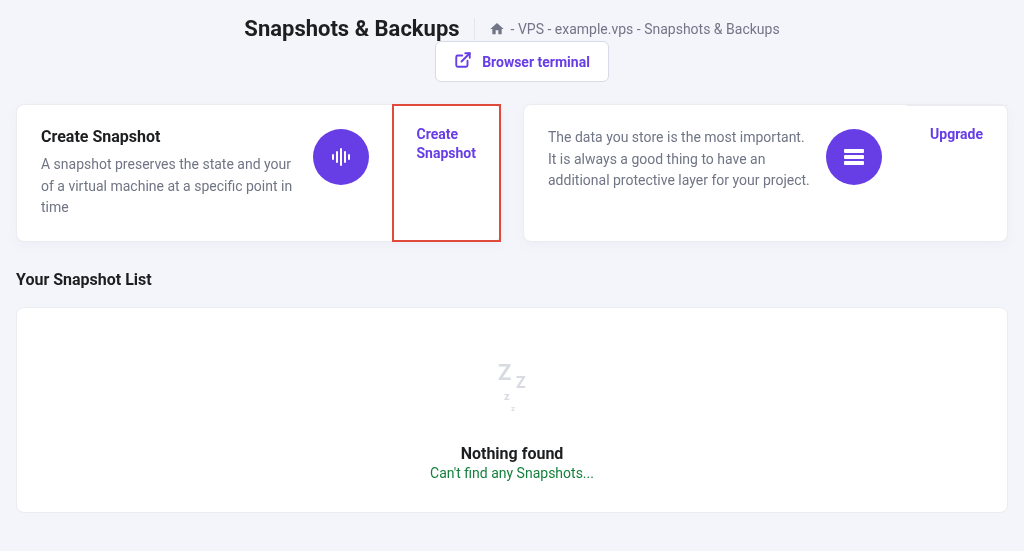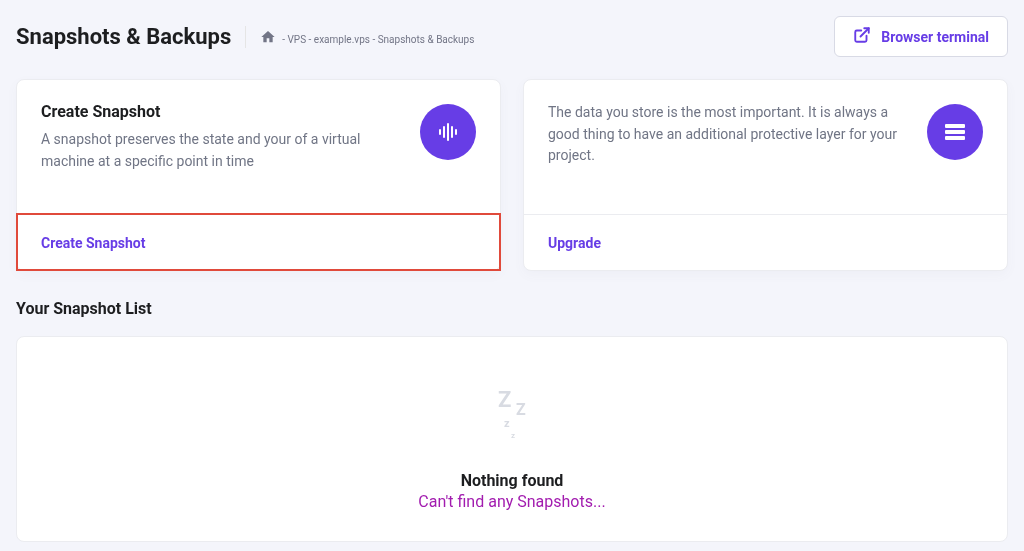--- a/index.html
+++ b/index.html
@@ -12,20 +12,21 @@
       background: #f4f5fb;
       width: 1024px;
       height: 551px;
       padding: 16px;
     }
     .header {
       display: flex;
       align-items: center;
       justify-content: space-between;
       margin-bottom: 22px;
+      flex-direction: column;
     }
     .header-left {
       display: flex;
       align-items: center;
       gap: 14px;
     }
     .page-title {
       font-size: 22px;
       font-weight: 700;
       color: #1d1e20;
@@ -33,21 +34,21 @@
     .divider-v {
       width: 1px;
       height: 22px;
       background: #e5e5e5;
     }
     .breadcrumb {
       display: flex;
       align-items: flex-end;
       gap: 6px;
       color: #727586;
-      font-size: 10px;
+      font-size: 14px;
     }
     .home-icon svg { display: block; }
     .terminal-btn {
       display: flex;
       align-items: center;
       gap: 10px;
       border: 1px solid #d8dae5;
       background: #fff;
       border-radius: 6px;
       padding: 9px 18px;
@@ -61,21 +62,20 @@
       display: flex;
       gap: 22px;
       margin-bottom: 28px;
     }
     .card {
       flex: 1;
       background: #fff;
       border-radius: 8px;
       border: 1px solid #ebecf0;
       display: flex;
-      flex-direction: column;
       box-shadow: 0 4px 12px rgba(100,100,140,0.04);
     }
     .card-top {
       display: flex;
       align-items: flex-start;
       justify-content: space-between;
       padding: 22px 24px;
       min-height: 134px;
     }
     .card-text {
@@ -139,22 +139,22 @@
     .sleep-icon {
       margin-bottom: 22px;
     }
     .empty-title {
       font-size: 16px;
       font-weight: 700;
       color: #1d1e20;
       margin-bottom: 2px;
     }
     .empty-desc {
-      color: #a21caf;
-      font-size: 16px;
+      color: #15803d;
+      font-size: 14px;
     }
   </style>
 </head>
 <body>
 
 <div class="header">
   <div class="header-left">
     <h1 class="page-title">Snapshots &amp; Backups</h1>
     <div class="divider-v"></div>
     <div class="breadcrumb">

